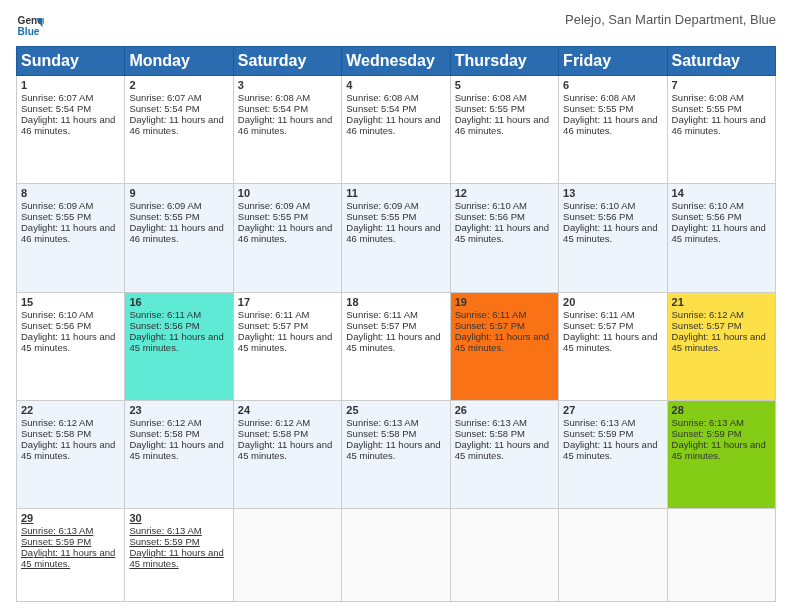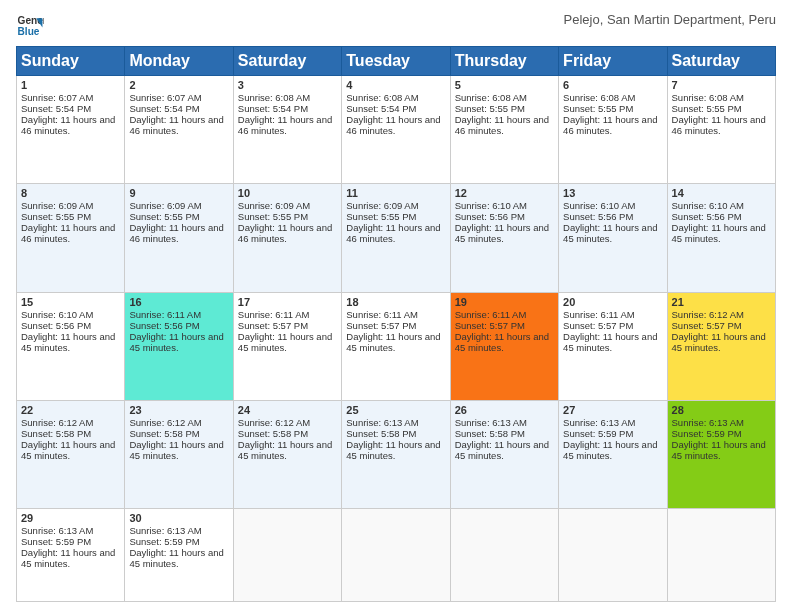--- a/index.html
+++ b/index.html
@@ -82,46 +82,47 @@
       font-size: 11px;
       font-weight: bold;
       display: block;
       margin-bottom: 1px;
     }
     .empty {
       background: #f9f9f9 !important;
     }
     .row-last td {
       height: 70px;
+      text-decoration: underline;
     }
   </style>
 </head>
 <body>
 
 <div class="page">
   <div class="header">
     <div class="logo">
       <svg class="logo-icon" viewBox="0 0 36 36">
         <text x="2" y="16" font-size="13" font-weight="bold" fill="#333">General</text>
         <text x="2" y="30" font-size="13" font-weight="bold" fill="#1a6fa8">Blue</text>
         <polygon points="26,8 34,8 34,20" fill="#1a6fa8"></polygon>
       </svg>
     </div>
     <div class="title-block">
-      <div class="subtitle">Pelejo, San Martin Department, Peru</div>
+      <div class="subtitle">Pelejo, San Martin Department, Blue</div>
     </div>
   </div>
 
   <table class="calendar">
     <thead>
       <tr>
         <th>Sunday</th>
         <th>Monday</th>
         <th>Saturday</th>
-        <th>Tuesday</th>
+        <th>Wednesday</th>
         <th>Thursday</th>
         <th>Friday</th>
         <th>Saturday</th>
       </tr>
     </thead>
     <tbody id="calendar-body">
     <tr>
           <td style="background: rgb(255, 255, 255);">
         <span class="day-num">1</span>
         <span>Sunrise: 6:07 AM</span><br>

